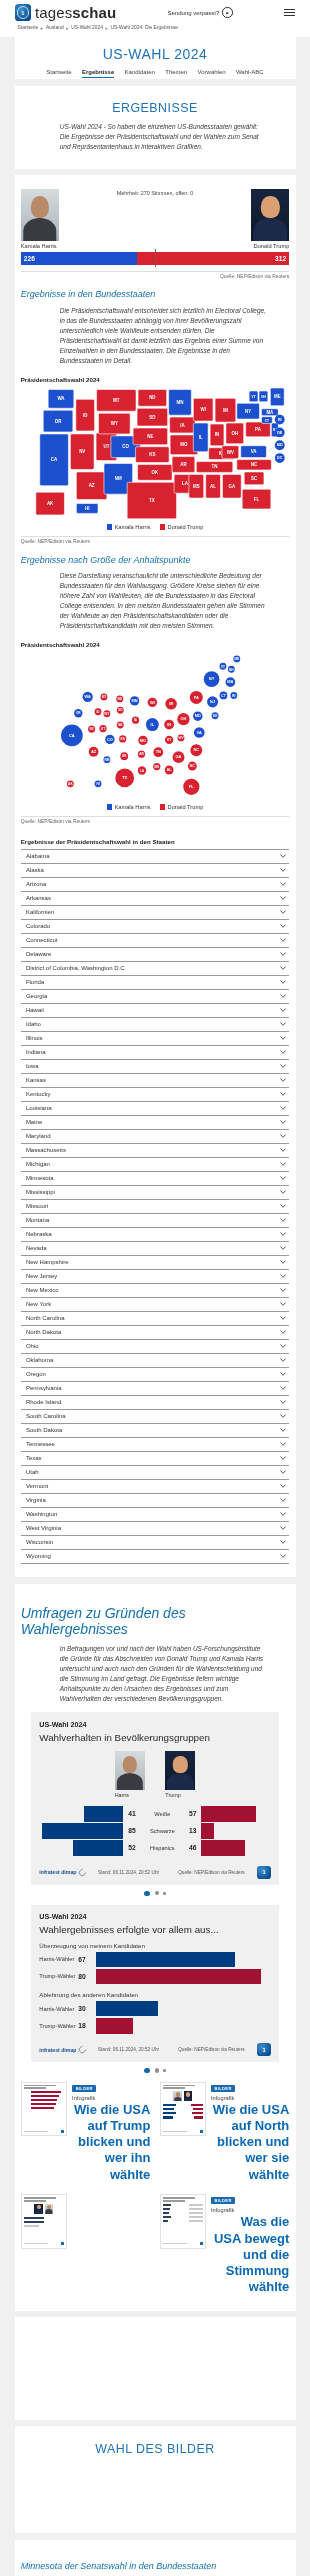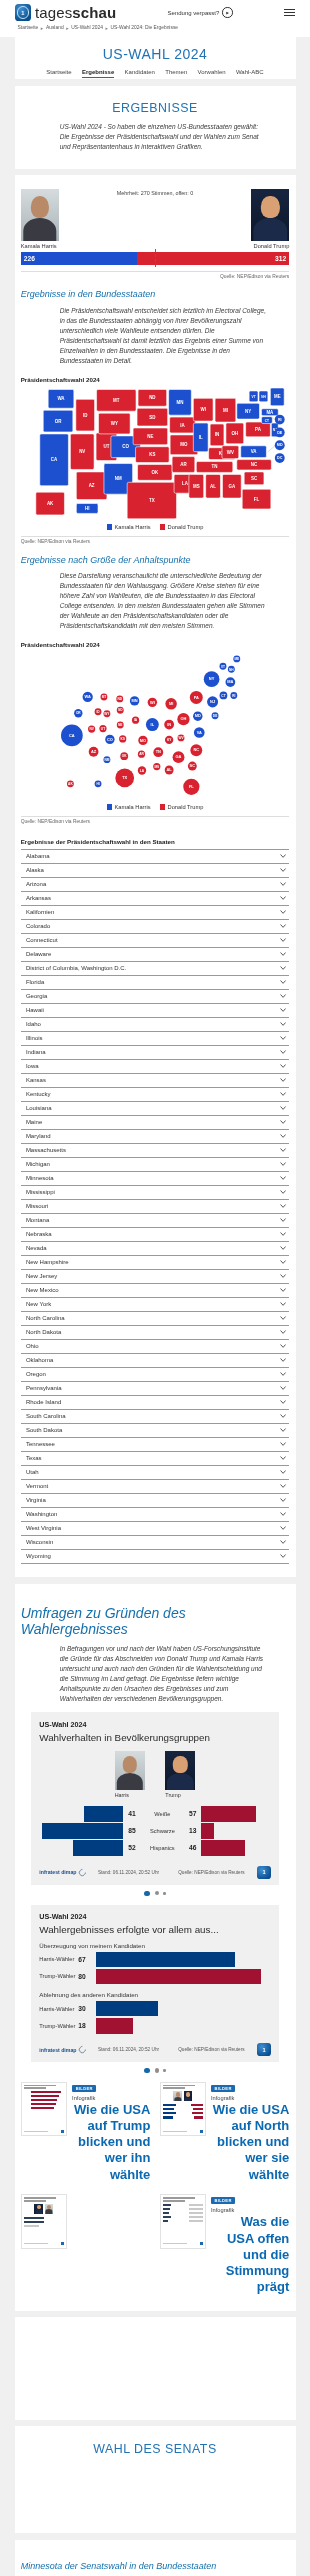--- a/index.html
+++ b/index.html
@@ -915,31 +915,31 @@
           </div>
           <div style="display:flex;justify-content:space-between;">
             <div class="t-bar" style="width:5.7px;background:#2e4057;"></div>
             <div class="t-bar" style="width:13.4px;background:#c9c9c9;"></div>
           </div>
           <div class="t-footer">
             <div class="fline"></div>
             <div class="fdot"></div>
           </div>
         </div>
-        <div class="teaser-body"><span class="badge">BILDER</span><div class="kicker">Infografik</div><div class="t-title">Was die USA offen und die Stimmung prägt</div></div>
+        <div class="teaser-body"><span class="badge">BILDER</span><div class="kicker">Infografik</div><div class="t-title">Was die USA bewegt und die Stimmung wählte</div></div>
       </div>
     </div>
 </div>
 
 <div class="card section-pad" style="min-height:78px;">
   <div class="empty-tall"></div>
 </div>
 
 <div class="card section-pad" style="min-height:80px;">
-  <div class="section-title">WAHL DES SENATS</div>
+  <div class="section-title">WAHL DES BILDER</div>
   <div class="empty-tall"></div>
 </div>
 
 <div class="card section-pad" style="min-height:114px;">
   <div class="sub-head indent">Minnesota der Senatswahl in den Bundesstaaten</div>
   <p class="lead indent">Etwa ein Drittel der 100 Senatssitze wird alle zwei Jahre neu gewählt. Jeder Bundesstaat entsendet zwei Senatorinnen oder Senatoren in diese Kongresskammer. Die Mehrheitsverhältnisse im Senat spielen für die jeweilige Präsidentschaft eine große Rolle bei vielen Gesetzgebungsvorhaben. Wie sehen die Ergebnisse der Wahlen um die Senatssitze 2024 in den Bundesstaaten aus?</p>
   <div class="empty-tall"></div>
 </div>
 
 

